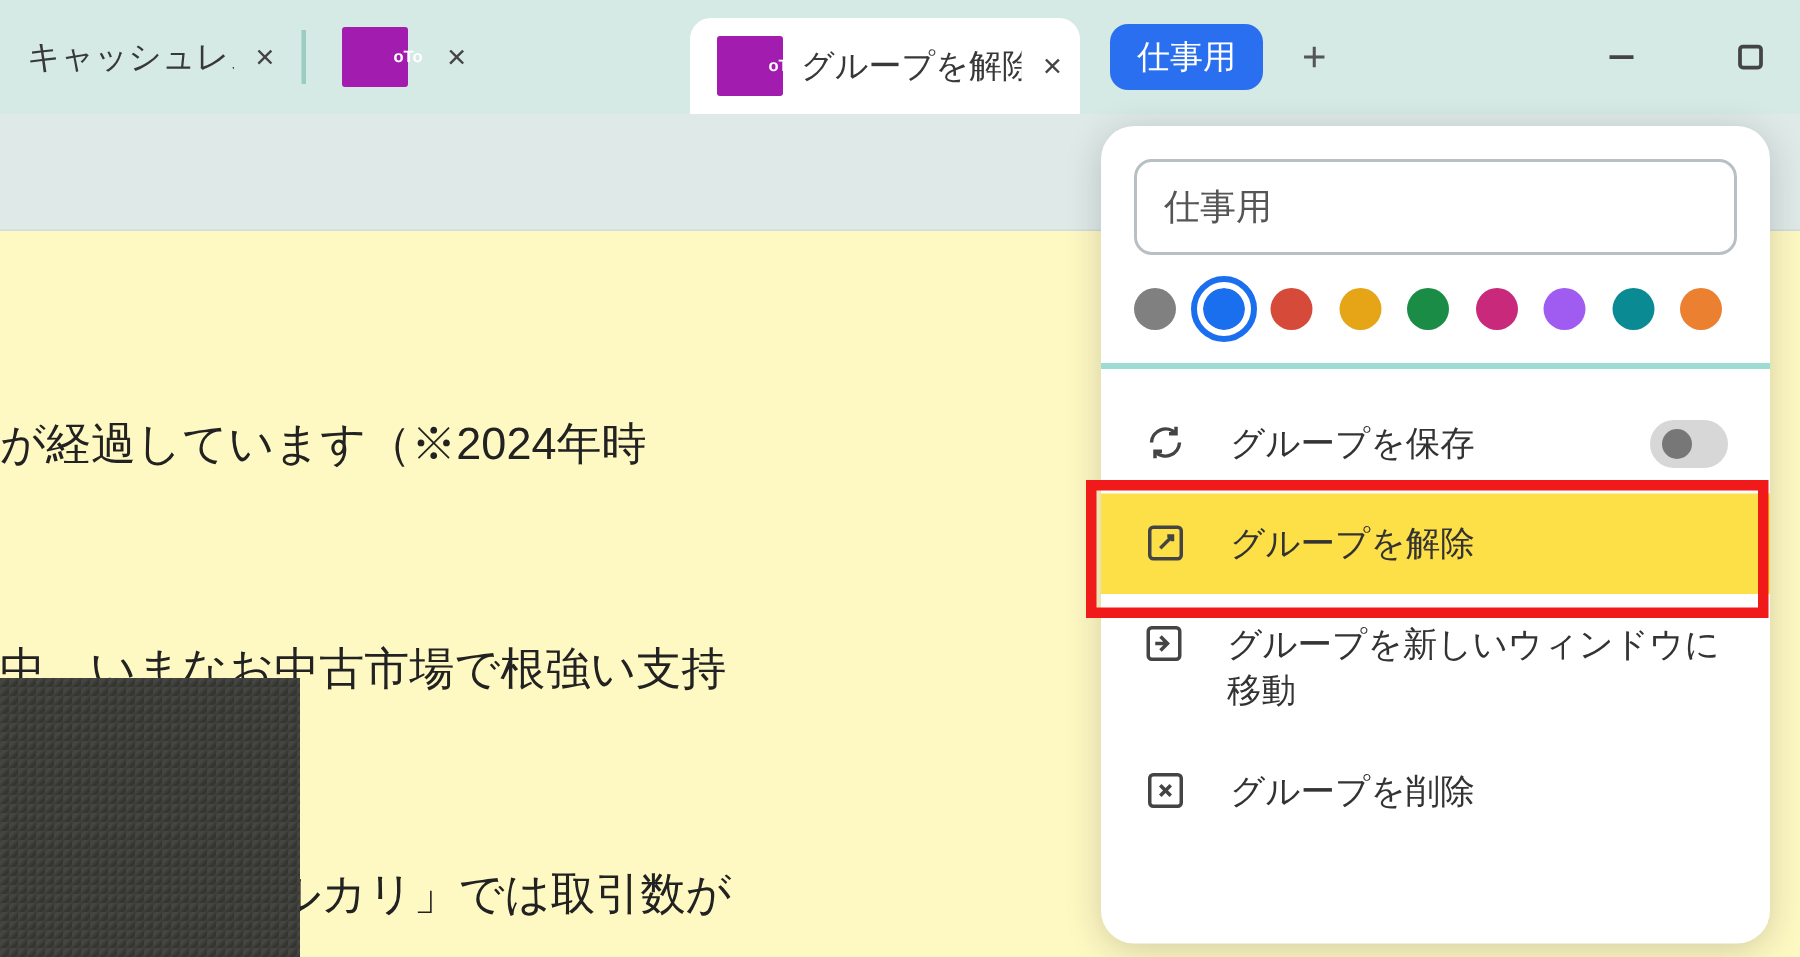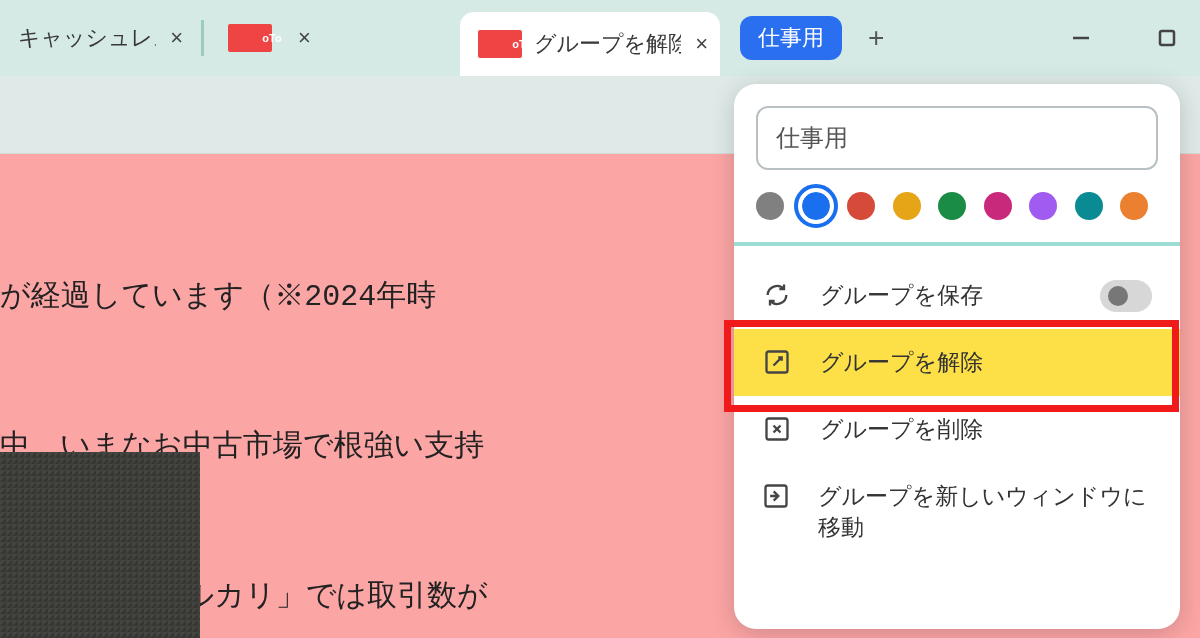--- a/index.html
+++ b/index.html
@@ -30,23 +30,23 @@
       border-top-left-radius: 14px;
       border-top-right-radius: 14px;
     }
     .tab.active {
       background: #fff;
       margin-top: 12px;
       height: 64px;
     }
     .favicon {
       width: 28px;
-      height: 28px;
+      height: 40px;
       margin-right: 12px;
-      background: #ef4444;
+      background: #a21caf;
       color: #fff;
       display: flex;
       align-items: center;
       justify-content: center;
       font-size: 11px;
       font-weight: bold;
       border-radius: 2px;
       padding-left: 44px;
     }
     .tab-title {
@@ -96,23 +96,22 @@
       cursor: pointer;
     }
     .win-ctrl svg { display: block; }
     .toolbar {
       height: 78px;
       background: #dfeae8;
       border-bottom: 1px solid #d2dcd9;
     }
     .content-area {
       position: relative;
-      background: #fca5a5;
+      background: #fef9c3;
       height: calc(638px - 76px - 78px);
-      font-family: Liberation Mono, monospace;
     }
     .text-block {
       position: absolute;
       top: 18px;
       left: 0;
       font-size: 30px;
       line-height: 50px;
       color: #222;
       white-space: pre;
     }
@@ -307,31 +306,31 @@
             <rect x="3" y="3" width="18" height="18" rx="2"></rect>
             <path d="M9 15l6-6M13 8h3v3"></path>
           </svg>
       </span>
       <span>グループを解除</span>
     </div>
     <div class="menu-item">
       <span class="menu-icon">
         <svg width="28" height="28" viewBox="0 0 24 24" fill="none" stroke="#444" stroke-width="2">
             <rect x="3" y="3" width="18" height="18" rx="2"></rect>
+            <path d="M10 8l4 4-4 4M7 12h7"></path>
+          </svg>
+      </span>
+      <span>グループを新しいウィンドウに移動</span>
+    </div>
+    <div class="menu-item">
+      <span class="menu-icon">
+        <svg width="28" height="28" viewBox="0 0 24 24" fill="none" stroke="#444" stroke-width="2">
+            <rect x="3" y="3" width="18" height="18" rx="2"></rect>
             <line x1="9" y1="9" x2="15" y2="15"></line>
             <line x1="15" y1="9" x2="9" y2="15"></line>
           </svg>
       </span>
       <span>グループを削除</span>
     </div>
-    <div class="menu-item">
-      <span class="menu-icon">
-        <svg width="28" height="28" viewBox="0 0 24 24" fill="none" stroke="#444" stroke-width="2">
-            <rect x="3" y="3" width="18" height="18" rx="2"></rect>
-            <path d="M10 8l4 4-4 4M7 12h7"></path>
-          </svg>
-      </span>
-      <span>グループを新しいウィンドウに移動</span>
-    </div>
   </div>
 </div>
 
 <div class="highlight-box" style="top:320px;left:724px;width:455px;height:92px;"></div>
 
 </body></html>

